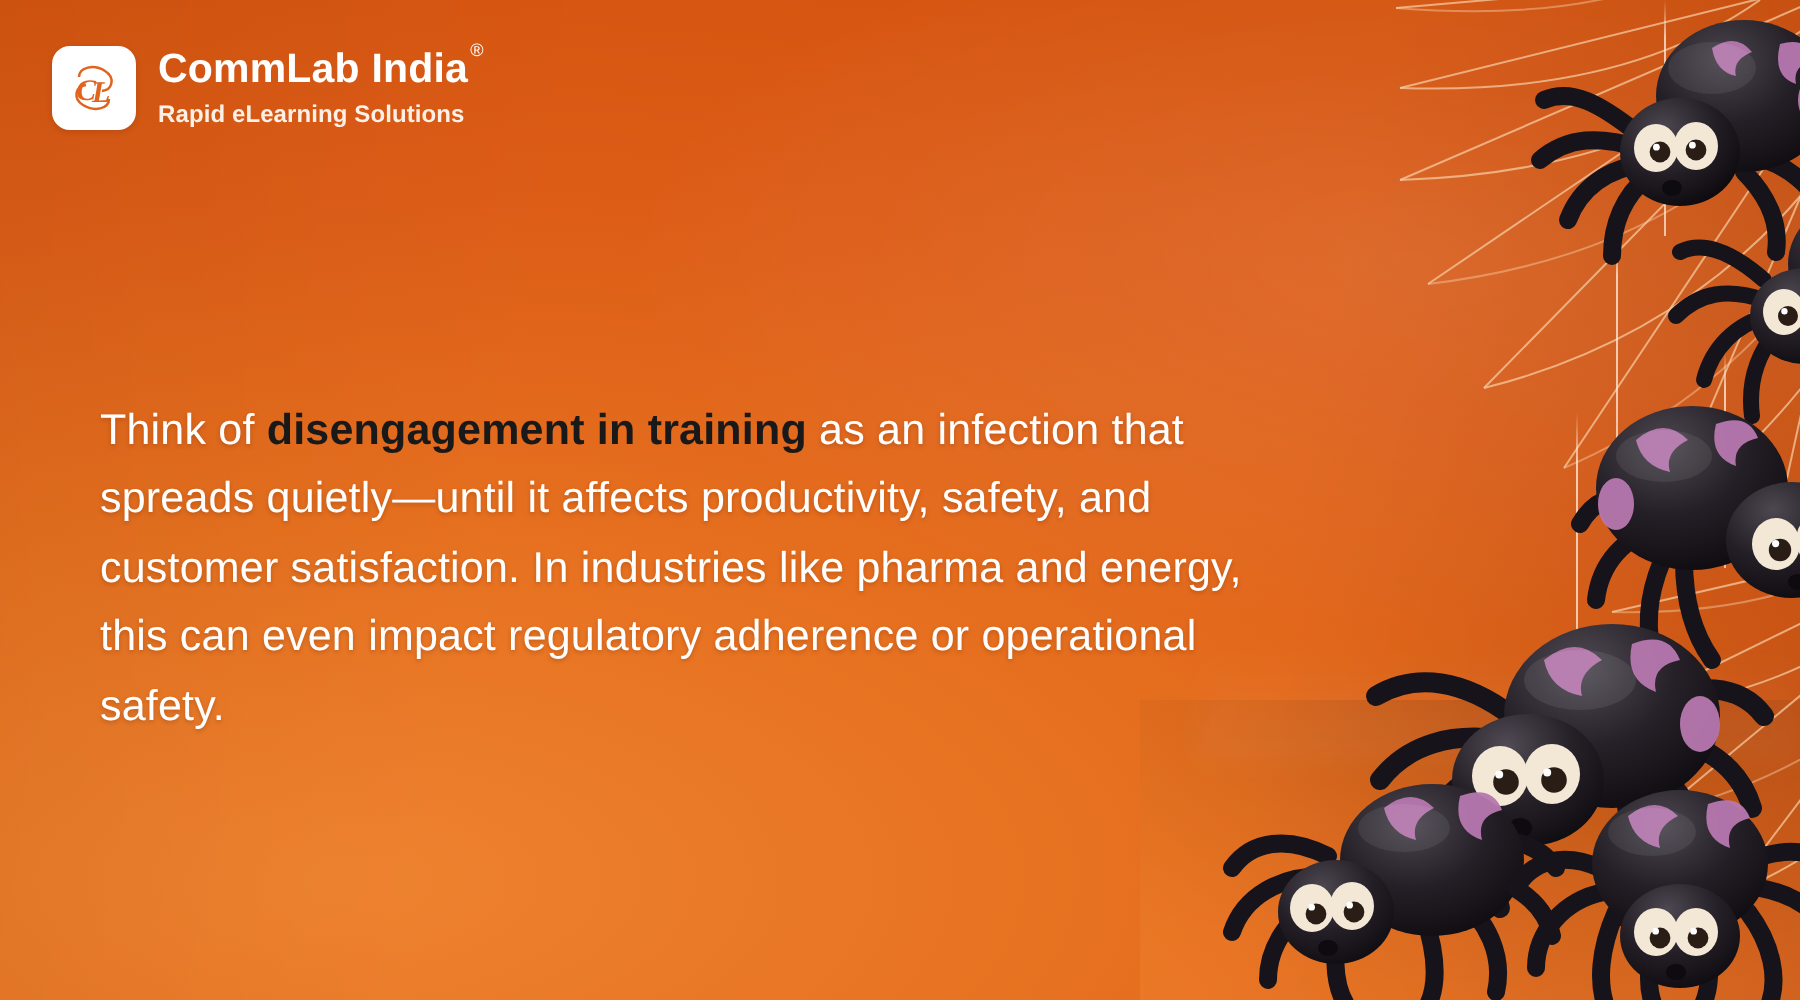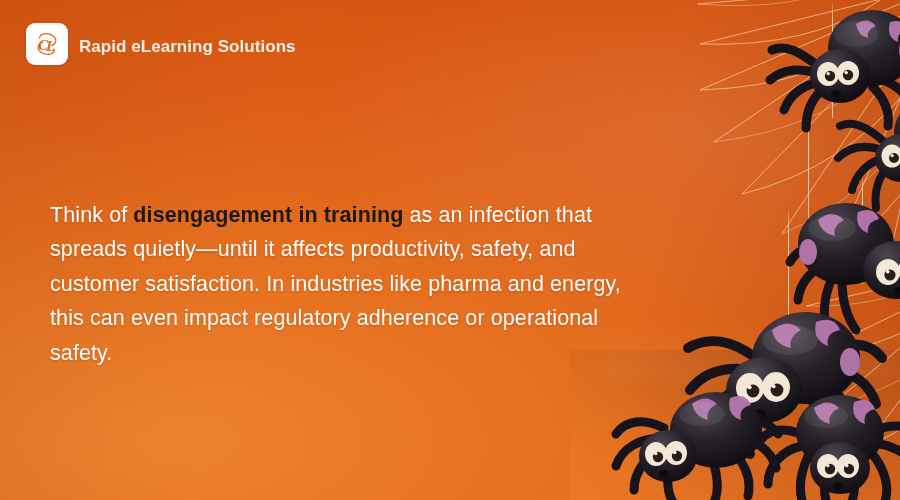--- a/index.html
+++ b/index.html
@@ -105,21 +105,21 @@
   }
   .logo-reg {
     position: absolute;
     top: -4px;
     font-size: 9px;
     font-weight: normal;
     margin-left: 1px;
   }
   .logo-tag {
     color: #fdf0e6;
-    font-size: 17px;
+    font-size: 12px;
     font-weight: bold;
     letter-spacing: 0.05px;
     margin-top: 5px;
     white-space: nowrap;
   }
 
   
   .copy {
     position: absolute;
     left: 50px;
@@ -434,20 +434,23 @@
   <div class="logo">
     <div class="logo-mark">
       <svg width="30" height="30" viewBox="0 0 30 30">
         <path d="M7.5 9.5 C7.5 4.5 15 3 20.5 6.5 C26 10 24 16 19 16.5" fill="none" stroke="#e2631e" stroke-width="1.25"></path>
         <path d="M22.5 20.5 C22.5 25.5 15 27 9.5 23.5 C4 20 6 14 11 13.5" fill="none" stroke="#e2631e" stroke-width="1.25"></path>
         <text x="6" y="21" font-family="Liberation Serif, serif" font-size="15" font-style="italic" font-weight="bold" fill="#e2631e">C</text>
         <text x="14" y="22" font-family="Liberation Serif, serif" font-size="15" font-style="italic" font-weight="bold" fill="#e2631e">L</text>
       </svg>
     </div>
     <div class="logo-text">
+      <div class="logo-name">
+        <span>CommLab India</span><span class="logo-reg">®</span>
+      </div>
       <div class="logo-tag">Rapid eLearning Solutions</div>
     </div>
   </div>
 
   <p class="copy">
     <span>Think of </span><b>disengagement in training</b><span> as an infection that spreads quietly—until it affects productivity, safety, and customer satisfaction. In industries like pharma and energy, this can even impact regulatory adherence or operational safety.</span>
   </p>
 
 </div>
 

